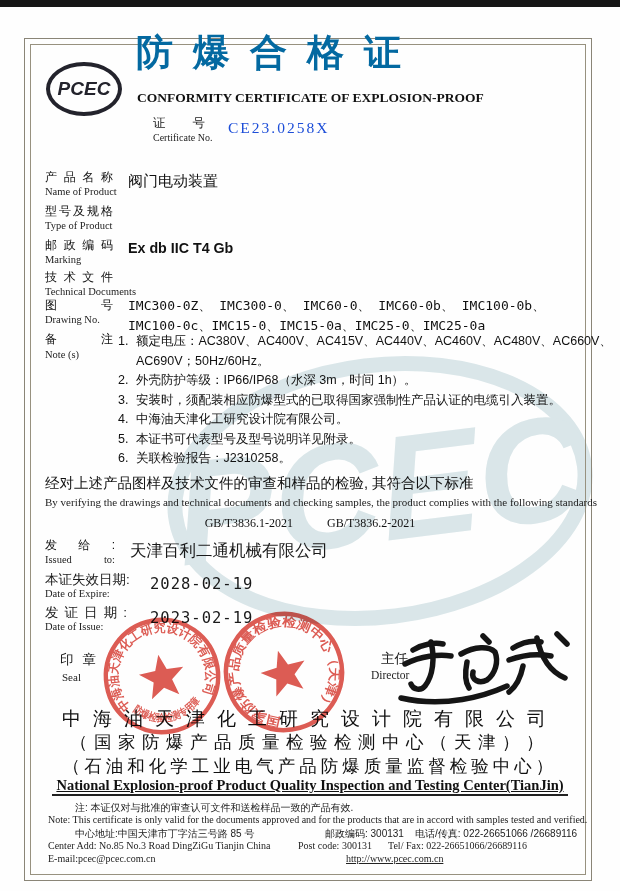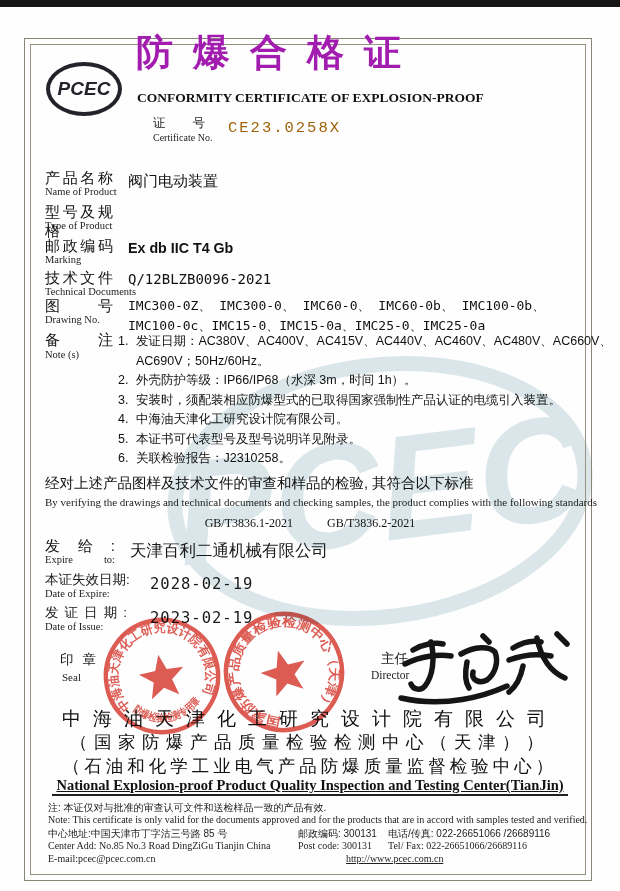--- a/index.html
+++ b/index.html
@@ -7,28 +7,28 @@
         font-family:"Liberation Sans",sans-serif;color:#1a1a1a;}
   .abs{position:absolute;}
   .scan-top{left:0;top:0;width:620px;height:7px;background:#161616;}
   .frame-outer{left:24px;top:38px;width:566px;height:841px;border:1px solid #8a8577;}
   .frame-inner{position:absolute;inset:5px;border:1px solid #97917f;}
   
   .logo{left:46px;top:62px;width:68px;height:46px;border:4px solid #23232c;border-radius:50%;
         display:flex;align-items:center;justify-content:center;
         font-family:"Liberation Sans",sans-serif;font-style:italic;font-weight:900;font-size:19px;color:#23232c;}
   .title-cn{left:136px;top:28px;font-family:"Liberation Serif",serif;font-weight:bold;
-            font-size:37px;letter-spacing:20px;white-space:nowrap;color:#a21caf;}
+            font-size:37px;letter-spacing:20px;white-space:nowrap;color:#0369a1;}
   .title-en{left:137px;top:90px;font-family:"Liberation Serif",serif;font-weight:bold;font-size:13.5px;color:#111;}
   .jl{display:block;text-align:justify;text-align-last:justify;-moz-text-align-last:justify;}
   .certno-cn{left:153px;top:115px;width:52px;font-size:12.5px;}
   .certno-en{left:153px;top:132px;font-family:"Liberation Serif",serif;font-size:10px;color:#222;}
-  .certno-val{left:228px;top:119px;font-family:Liberation Mono, monospace;font-size:15.5px;letter-spacing:2px;color:#a16207;}
-  
-  .lab-cn{left:45px;width:68px;font-size:15px;color:#111;}
+  .certno-val{left:228px;top:119px;font-family:Liberation Serif, serif;font-size:15.5px;letter-spacing:2px;color:#1d4ed8;}
+  
+  .lab-cn{left:45px;width:68px;font-size:12px;color:#111;}
   .lab-en{left:45px;font-family:"Liberation Serif",serif;font-size:10.5px;color:#222;white-space:nowrap;}
   .val{left:128px;color:#111;}
   .mono{font-family:"DejaVu Sans Mono",monospace;}
   .marking{font-weight:800;font-size:15px;transform:scaleX(.95);transform-origin:left;letter-spacing:0;}
   .numbox{display:inline-block;border:1.5px solid #111;padding:0 2px;line-height:13px;font-size:11.5px;
           transform:translateY(-1px);margin:0 1px;}
   .note-line{left:118px;font-size:12.5px;white-space:nowrap;color:#111;}
   .note-num{display:inline-block;width:18px;}
   
   .stmt-cn{left:45px;top:474px;font-size:14.5px;color:#111;}
@@ -39,21 +39,21 @@
   .big-val{font-size:16.5px;font-weight:500;}
   .date-val{font-family:"DejaVu Sans Mono",monospace;font-size:15.5px;letter-spacing:1px;}
   
   .org{left:0;width:620px;text-align:center;white-space:nowrap;color:#111;font-family:"Liberation Serif",serif;}
   .org1{top:706px;font-size:19px;letter-spacing:12px;}
   .org2{top:730px;font-size:17.5px;letter-spacing:6.5px;}
   .org3{top:754px;font-size:17.5px;letter-spacing:4px;font-weight:400;}
   .org4{top:777px;font-size:14.5px;font-weight:bold;text-decoration:underline;}
   .org-rule{left:52px;top:794px;width:516px;border-top:2px solid #222;}
   
-  .fs-cn{font-size:10px;color:#222;}
+  .fs-cn{font-size:10px;color:#222;margin-left:27px;}
   .fs-en{font-family:"Liberation Serif",serif;font-size:10px;color:#222;}
   .uline{text-decoration:underline;padding-left:48px;}
   
   .watermark{left:158px;top:345px;opacity:.55;z-index:0;}
   .content{position:absolute;inset:0;z-index:1;}
   .stamp{z-index:2;mix-blend-mode:multiply;opacity:.88;}
   .stamp1{left:98px;top:612px;transform:rotate(-10deg);}
   .stamp2{left:218px;top:606px;transform:rotate(-16deg);}
   .sig{left:395px;top:628px;z-index:2;}
 </style>
@@ -90,45 +90,44 @@
 
     <div class="abs lab-cn jl" style="top:203px">型号及规格</div>
     <div class="abs lab-en" style="top:220px">Type of Product</div>
 
     <div class="abs lab-cn jl" style="top:237px">邮政编码</div>
     <div class="abs lab-en" style="top:254px">Marking</div>
     <div class="abs val marking" style="top:239px">Ex db IIC T4 Gb</div>
 
     <div class="abs lab-cn jl" style="top:269px">技术文件</div>
     <div class="abs lab-en" style="top:286px">Technical Documents</div>
-    <div class="abs val mono" style="top:271px;font-size:14px">Q/12BLZB0096-2021</div>
 
     <div class="abs lab-cn jl" style="top:297px">图号</div>
     <div class="abs lab-en" style="top:314px">Drawing No.</div>
     <div class="abs val mono" style="top:297px;font-size:13px;white-space:nowrap">IMC300-0Z、 IMC300-0、 IMC60-0、 IMC60-0b、 IMC100-0b、</div>
     <div class="abs val mono" style="top:317px;font-size:13px;white-space:nowrap">IMC100-0c、IMC15-0、IMC15-0a、IMC25-0、IMC25-0a</div>
 
     <div class="abs lab-cn jl" style="top:331px">备注</div>
     <div class="abs lab-en" style="top:349px">Note (s)</div>
-    <div class="abs note-line" style="top:333px"><span class="note-num">1.</span><span>发证日期：AC380V、AC400V、AC415V、AC440V、AC460V、AC480V、AC660V、</span></div>
+    <div class="abs note-line" style="top:333px"><span class="note-num">1.</span><span>额定电压：AC380V、AC400V、AC415V、AC440V、AC460V、AC480V、AC660V、</span></div>
     <div class="abs note-line" style="top:352.5px"><span class="note-num"></span><span>AC690V；50Hz/60Hz。</span></div>
     <div class="abs note-line" style="top:372px"><span class="note-num">2.</span><span>外壳防护等级：IP66/IP68（水深 3m，时间 1h）。</span></div>
     <div class="abs note-line" style="top:391.5px"><span class="note-num">3.</span><span>安装时，须配装相应防爆型式的已取得国家强制性产品认证的电缆引入装置。</span></div>
     <div class="abs note-line" style="top:411px"><span class="note-num">4.</span><span>中海油天津化工研究设计院有限公司。</span></div>
     <div class="abs note-line" style="top:430.5px"><span class="note-num">5.</span><span>本证书可代表型号及型号说明详见附录。</span></div>
     <div class="abs note-line" style="top:450px"><span class="note-num">6.</span><span>关联检验报告：J2310258。</span></div>
 
     <div class="abs stmt-cn">经对上述产品图样及技术文件的审查和样品的检验, 其符合以下标准</div>
     <div class="abs stmt-en">By verifying the drawings and technical documents and checking samples, the product complies with the following standards</div>
     <div class="abs standards">
       <span>GB/T3836.1-2021</span><span>GB/T3836.2-2021</span>
     </div>
 
     <div class="abs lab-cn jl" style="top:537px;width:70px">发给:</div>
-    <div class="abs lab-en jl" style="top:554px;width:70px">Expire to:</div>
+    <div class="abs lab-en jl" style="top:554px;width:70px">Issued to:</div>
     <div class="abs big-val" style="left:130px;top:540px">天津百利二通机械有限公司</div>
 
     <div class="abs" style="left:45px;top:571px;font-size:13.5px">本证失效日期:</div>
     <div class="abs lab-en" style="top:588px">Date of Expire:</div>
     <div class="abs date-val" style="left:150px;top:575px">2028-02-19</div>
 
     <div class="abs jl" style="left:45px;top:604px;width:82px;font-size:13.5px">发证日期:</div>
     <div class="abs lab-en" style="top:621px">Date of Issue:</div>
     <div class="abs date-val" style="left:150px;top:609px">2023-02-19</div>
 

